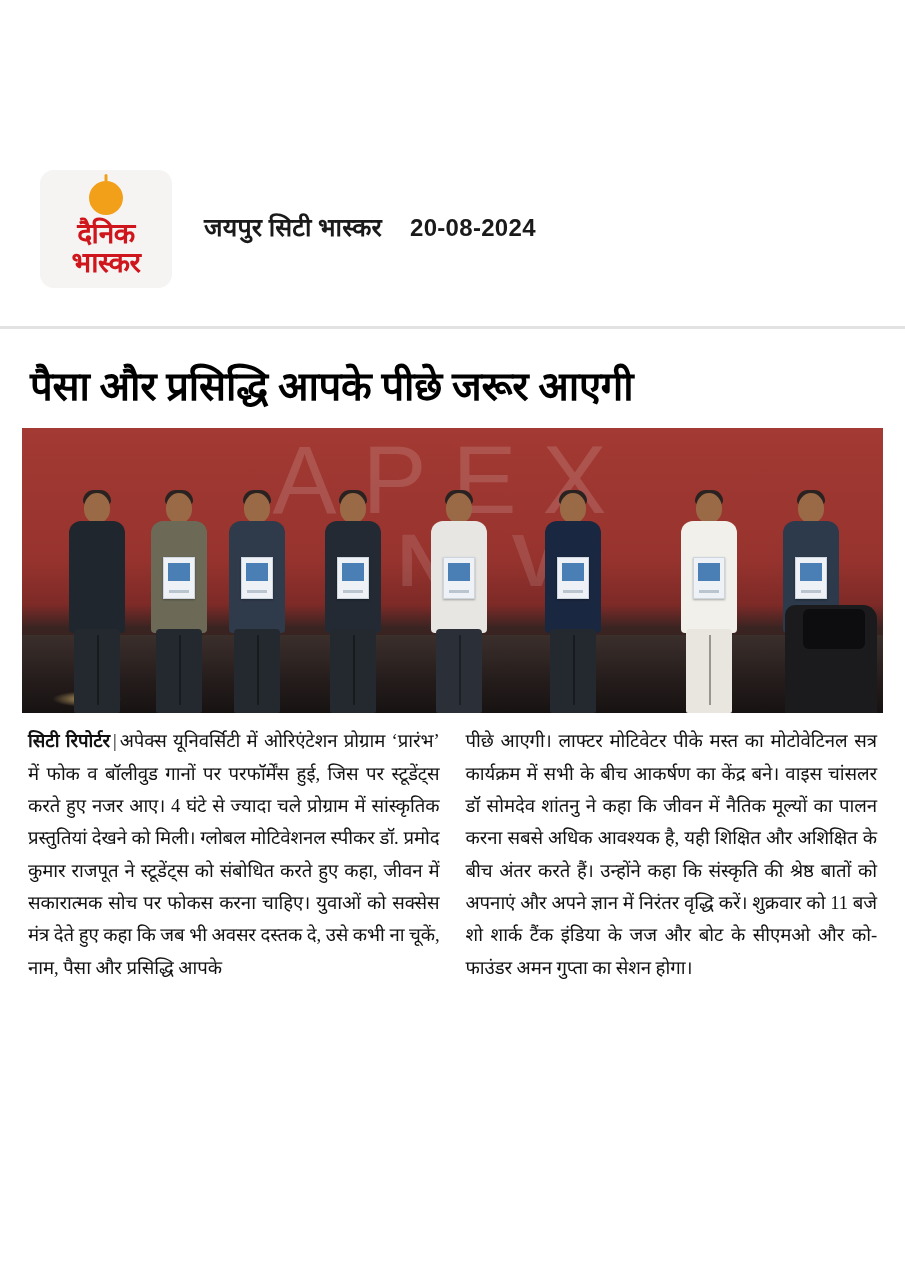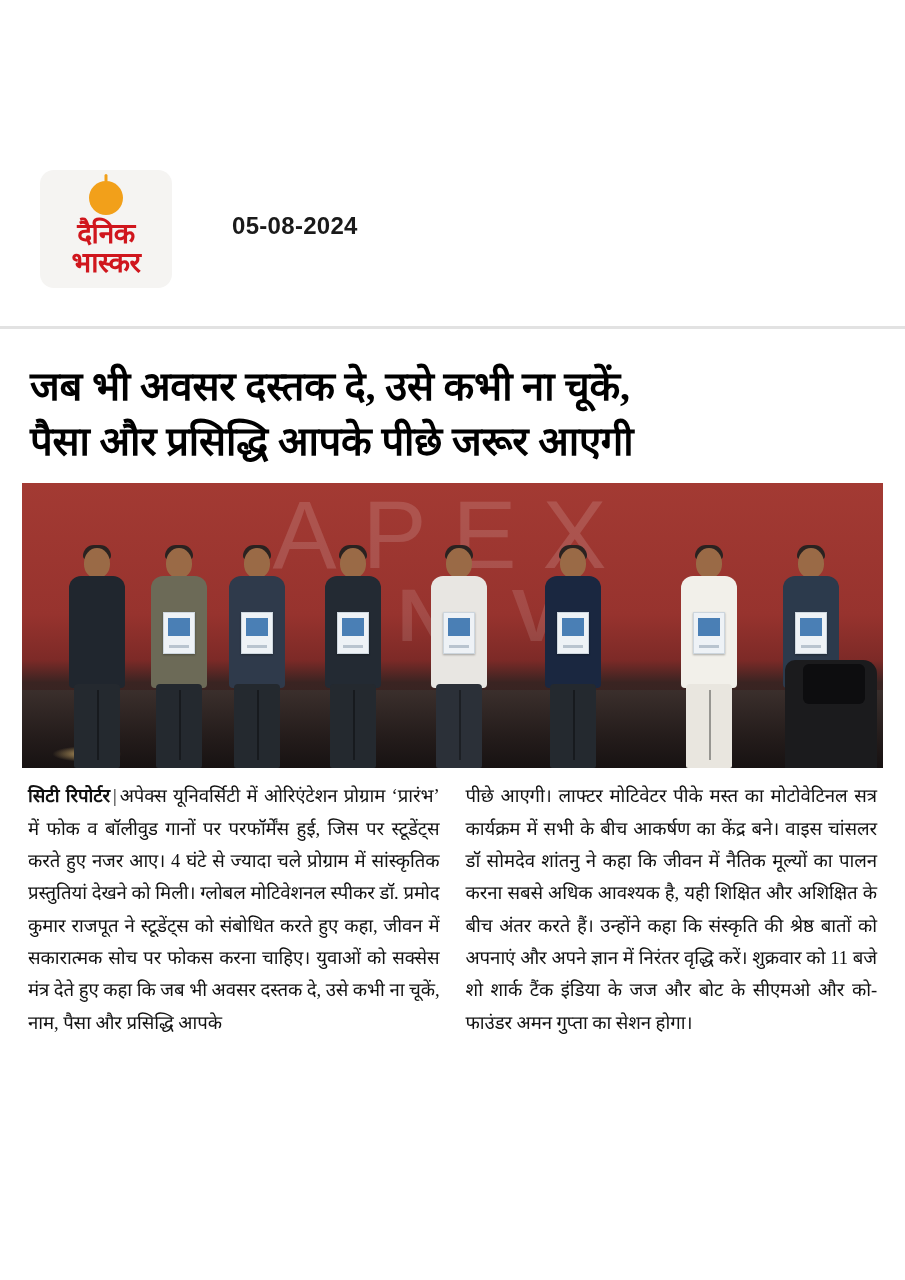--- a/index.html
+++ b/index.html
@@ -307,29 +307,29 @@
 
 <div class="masthead">
   <div class="logo-box">
     <div class="logo-sun"></div>
     <div class="logo-text">
       <span>दैनिक</span><br>
       <span>भास्कर</span>
     </div>
   </div>
   <div class="masthead-meta">
-    <div class="paper-date">05-08-2024</div>
+    <div class="paper-edition">जयपुर सिटी भास्कर</div>
+    <div class="paper-date">20-08-2024</div>
   </div>
 </div>
 <div class="masthead-rule"></div>
 
 <div class="clipping">
 
   <div class="headline">
-    <span class="line">जब भी अवसर दस्तक दे, उसे कभी ना चूकें,</span>
     <span class="line">पैसा और प्रसिद्धि आपके पीछे जरूर आएगी</span>
   </div>
 
   <div class="photo">
     <div class="stage-backdrop"></div>
     <div class="backdrop-letters">APEX</div>
     <div class="backdrop-letters2">UNIV</div>
     <div class="stage-floor">
       <div class="floor-glow"></div>
     </div>

